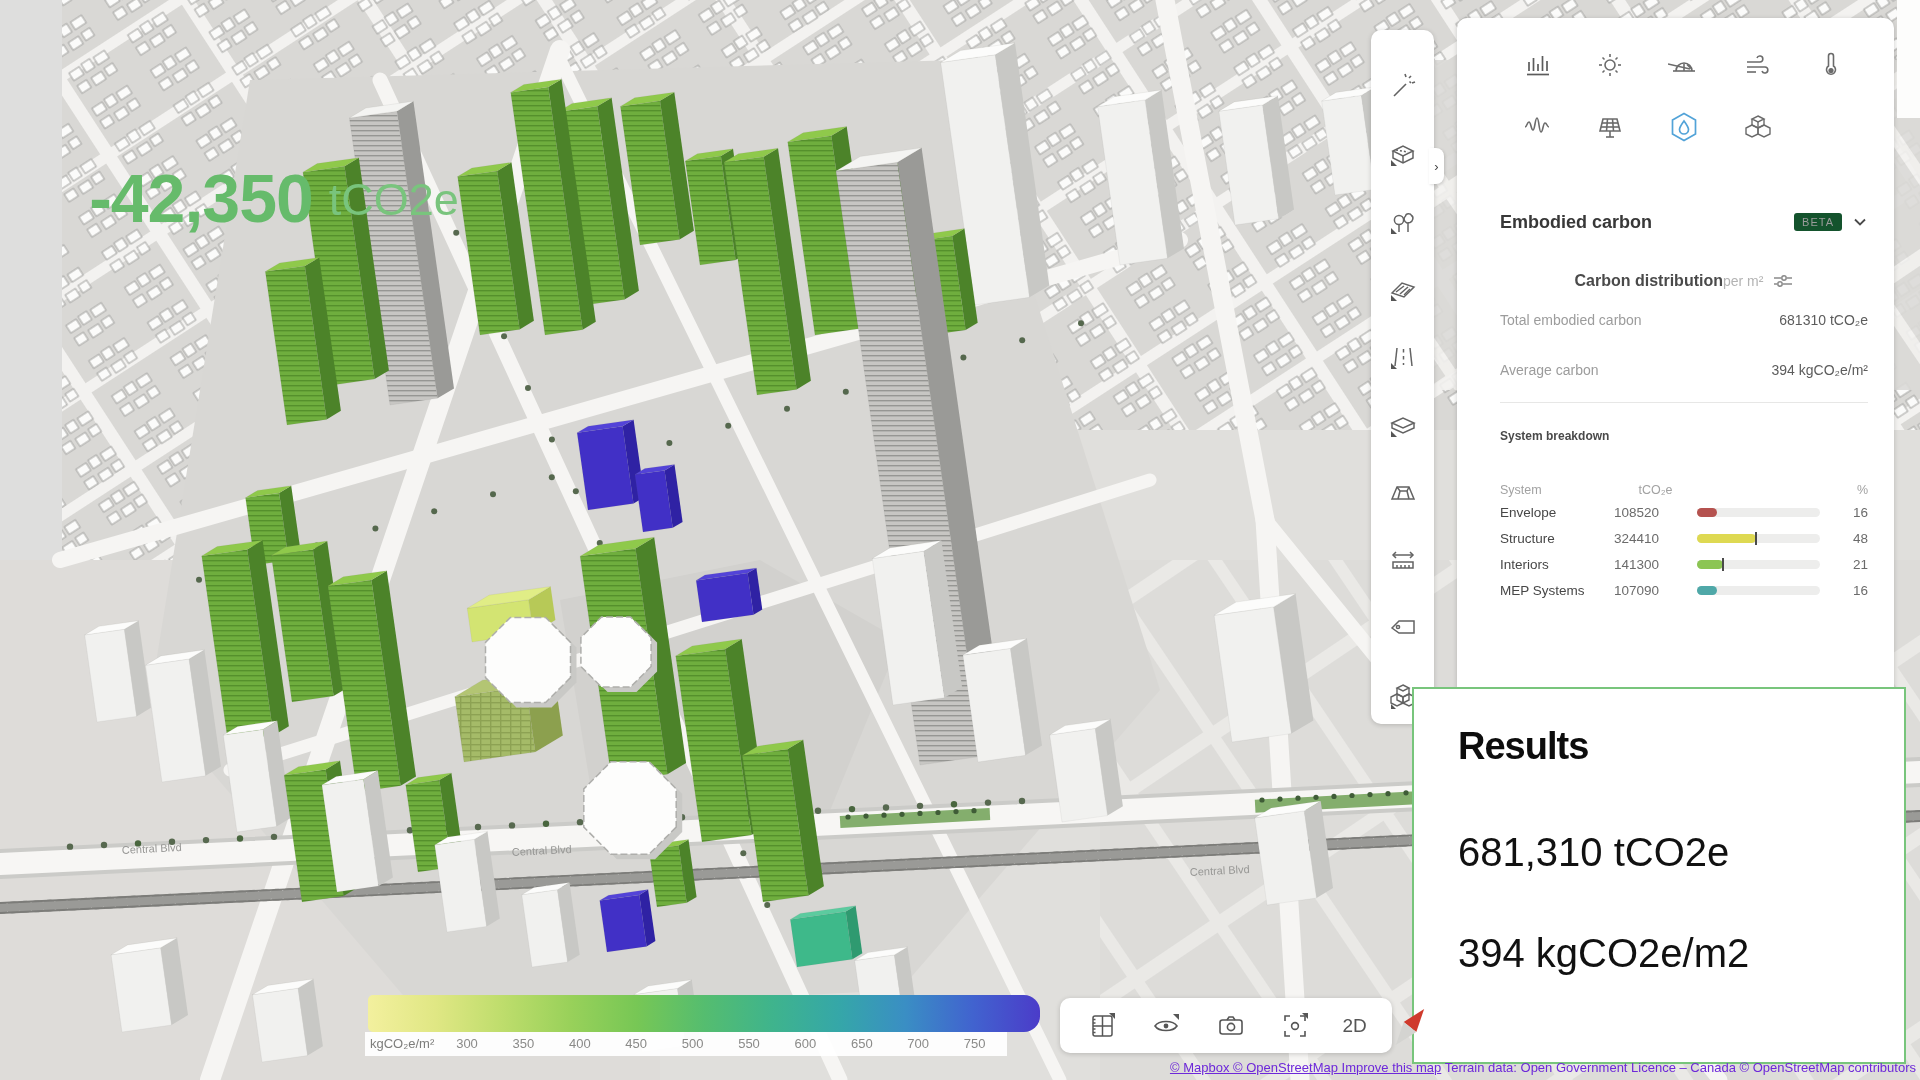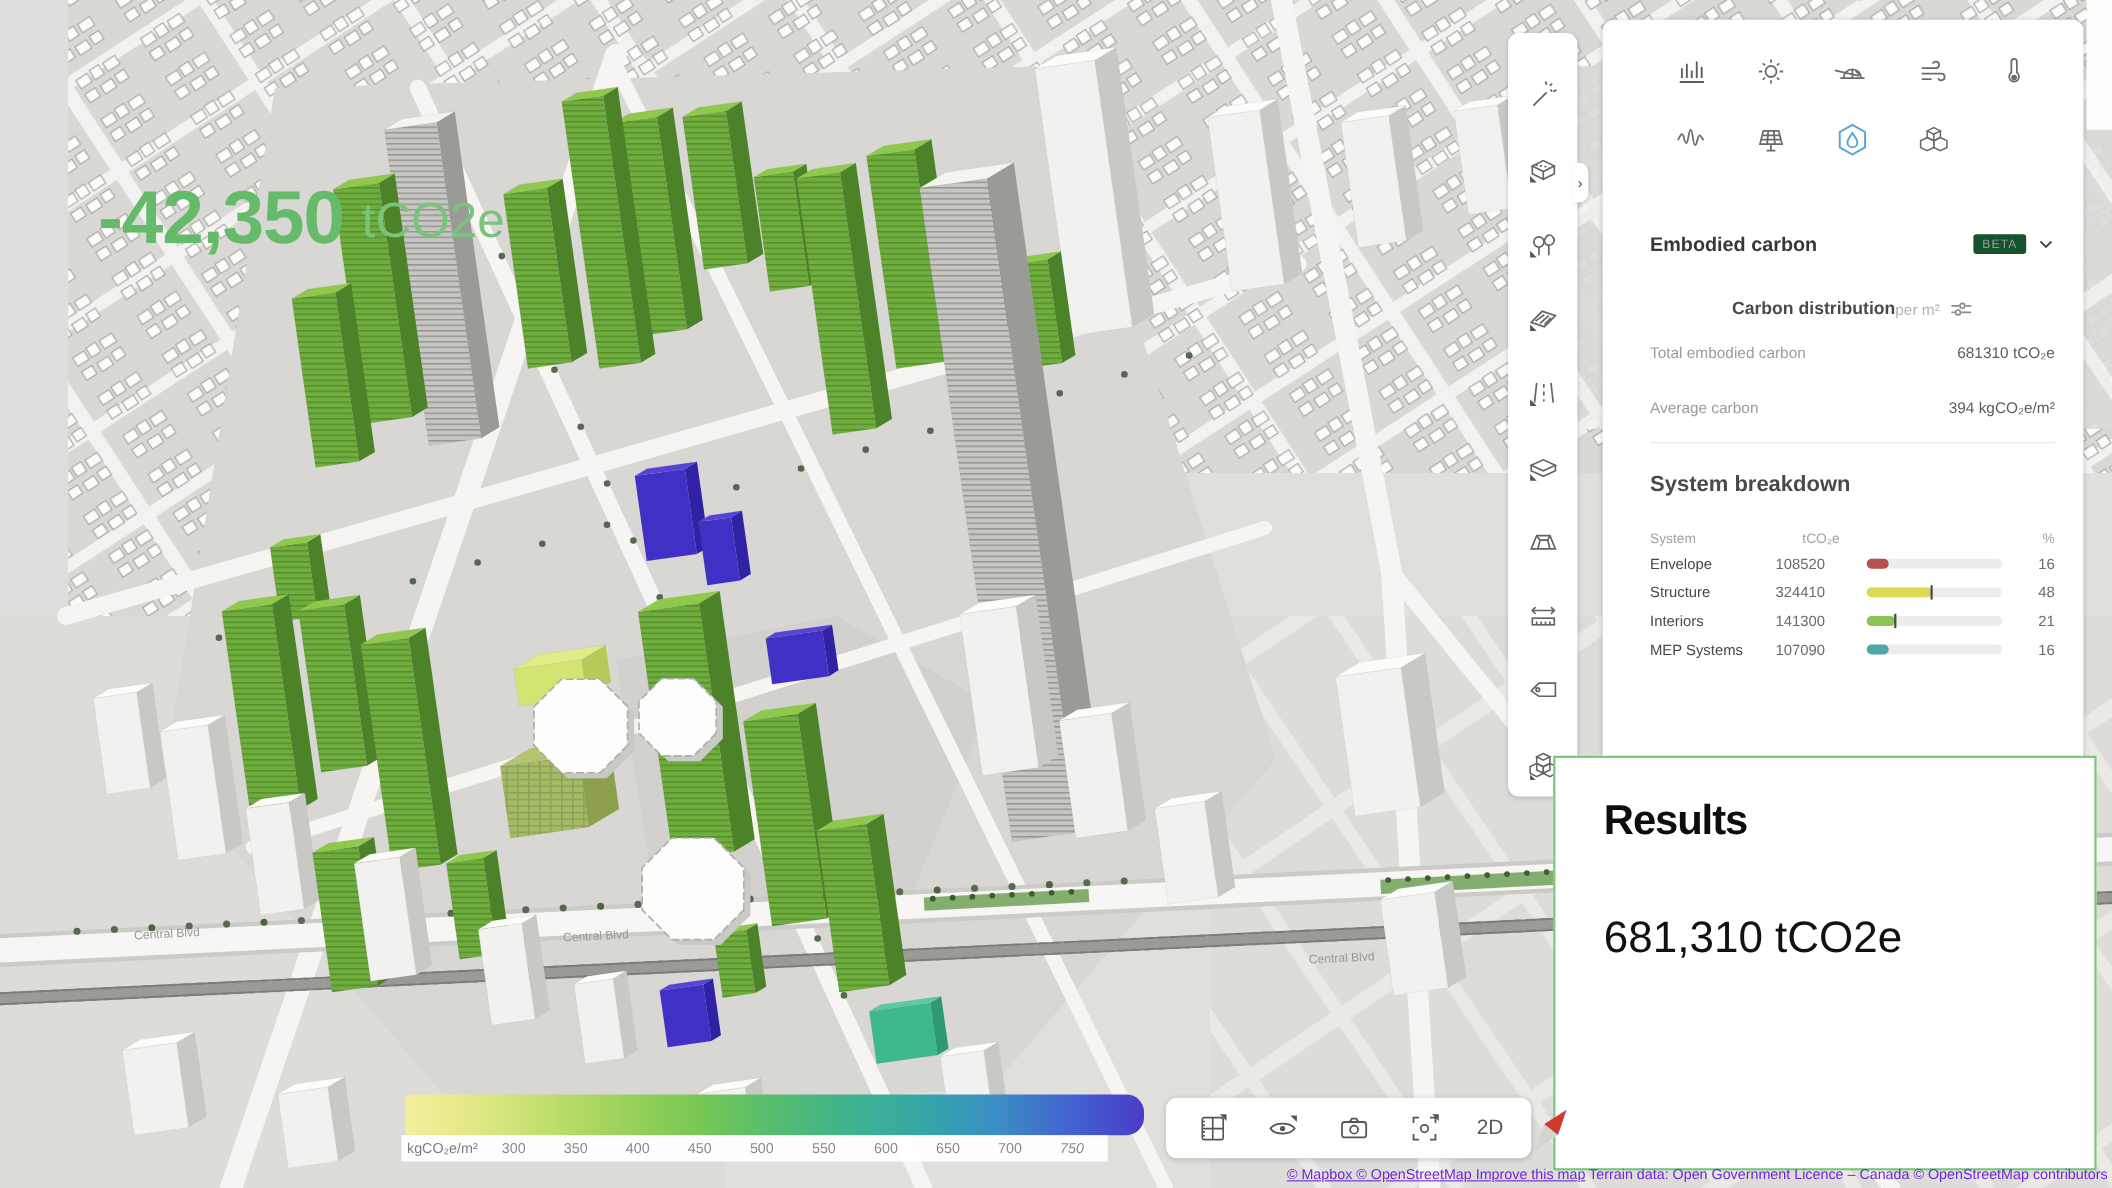--- a/index.html
+++ b/index.html
@@ -31,21 +31,21 @@
   .sect-title-row{display:flex;align-items:center;justify-content:space-between;margin-top:52px;height:24px;}
   .sect-title{font-size:18px;font-weight:700;color:#383838;}
   .badge{font-size:11px;letter-spacing:1px;color:#9b9b9b;background:#14532d;padding:3px 8px;border-radius:3px;}
   .hdr-right{display:flex;align-items:center;gap:10px;}
   .dist-row{display:flex;align-items:center;justify-content:center;margin-top:34px;height:26px;}
   .dist-title{font-size:16px;font-weight:700;color:#4a4a4a;}
   .per-m2{font-size:14px;color:#b3b3b3;display:flex;align-items:center;gap:10px;}
   .kv{display:flex;justify-content:space-between;font-size:14px;height:20px;align-items:center;}
   .kv .k{color:#9c9c9c;} .kv .v{color:#5c5c5c;}
   .divider{height:1px;background:#e7e7e6;margin-top:22px;}
-  .bd-title{font-size:20px;font-weight:700;color:#4a4a4a;margin-top:26px;height:22px;}
+  .bd-title{font-size:12px;font-weight:700;color:#4a4a4a;margin-top:26px;height:22px;}
   .bd-head{display:grid;grid-template-columns:114px 83px 1fr 34px;font-size:12.5px;color:#a2a2a2;
     margin-top:30px;height:18px;align-items:center;}
   .bd-head .c2{text-align:center;} .bd-head .c4{text-align:right;}
   .bd-row{display:grid;grid-template-columns:114px 83px 1fr 34px;font-size:13.5px;height:26px;
     align-items:center;}
   .bd-row .name{color:#474747;line-height:15px;}
   .bd-row .val{color:#6b6b6b;}
   .bd-row .pct{color:#6b6b6b;text-align:right;}
   .track{position:relative;height:9px;background:#ededec;border-radius:5px;margin-right:14px;}
   .fill{position:absolute;left:0;top:0;height:9px;border-radius:5px;}
@@ -658,35 +658,36 @@
       <span class="track">
           <span class="fill" style="width: 16%; background: rgb(79, 168, 168);"></span>
         </span>
       <span class="pct">16</span>
     </div>
   </div>
 
   <div id="results" class="card">
     <h1>Results</h1>
     <div class="rline r1">681,310 tCO2e</div>
+    <div class="rline r2">394 kgCO2e/m2</div>
   </div>
 
   <div id="legend-bar" style="background: linear-gradient(90deg, rgb(243, 240, 158), rgb(224, 231, 132), rgb(190, 221, 108), rgb(153, 209, 90), rgb(119, 199, 85), rgb(85, 189, 111), rgb(63, 180, 140), rgb(53, 167, 168), rgb(58, 142, 196), rgb(65, 99, 207), rgb(75, 60, 201));"></div>
   <div id="legend-labels">
     <span class="unit">kgCO₂e/m²</span>
   <span class="tick" style="left: 102px;">300</span>
       <span class="tick" style="left: 158.4px;">350</span>
       <span class="tick" style="left: 214.8px;">400</span>
       <span class="tick" style="left: 271.2px;">450</span>
       <span class="tick" style="left: 327.6px;">500</span>
       <span class="tick" style="left: 384px;">550</span>
       <span class="tick" style="left: 440.4px;">600</span>
       <span class="tick" style="left: 496.8px;">650</span>
       <span class="tick" style="left: 553.2px;">700</span>
-      <span class="tick" style="left: 609.6px; font-style: italic;">750</span>
+      <span class="tick" style="left: 609.6px;">750</span>
     </div>
 
   <div id="btoolbar" class="card">
     <div class="btool">
         <svg class="ic" width="32" height="32" viewBox="0 0 32 32" fill="none" stroke="#565656" stroke-width="1.5">
           <rect x="7" y="6" width="19" height="20" rx="2"></rect>
           <line x1="16.5" y1="6" x2="16.5" y2="26"></line>
           <line x1="7" y1="16" x2="26" y2="16"></line>
           <line x1="7" y1="9.5" x2="9.5" y2="9.5"></line>
           <line x1="7" y1="13" x2="9.5" y2="13"></line>

